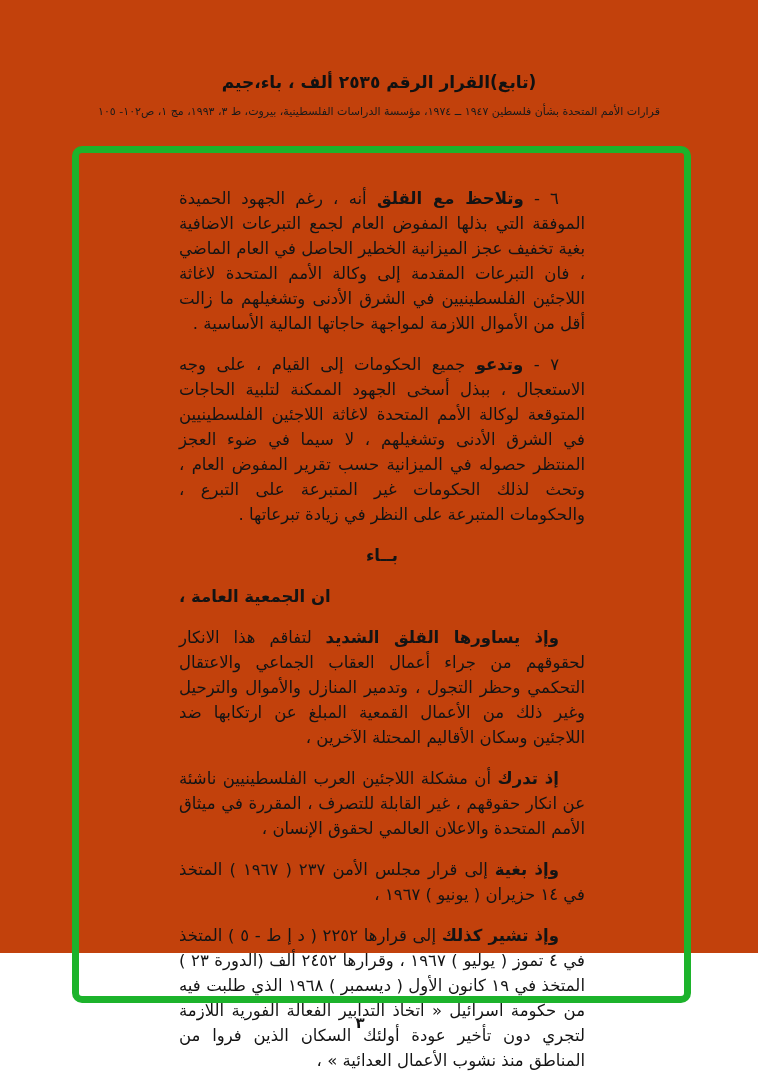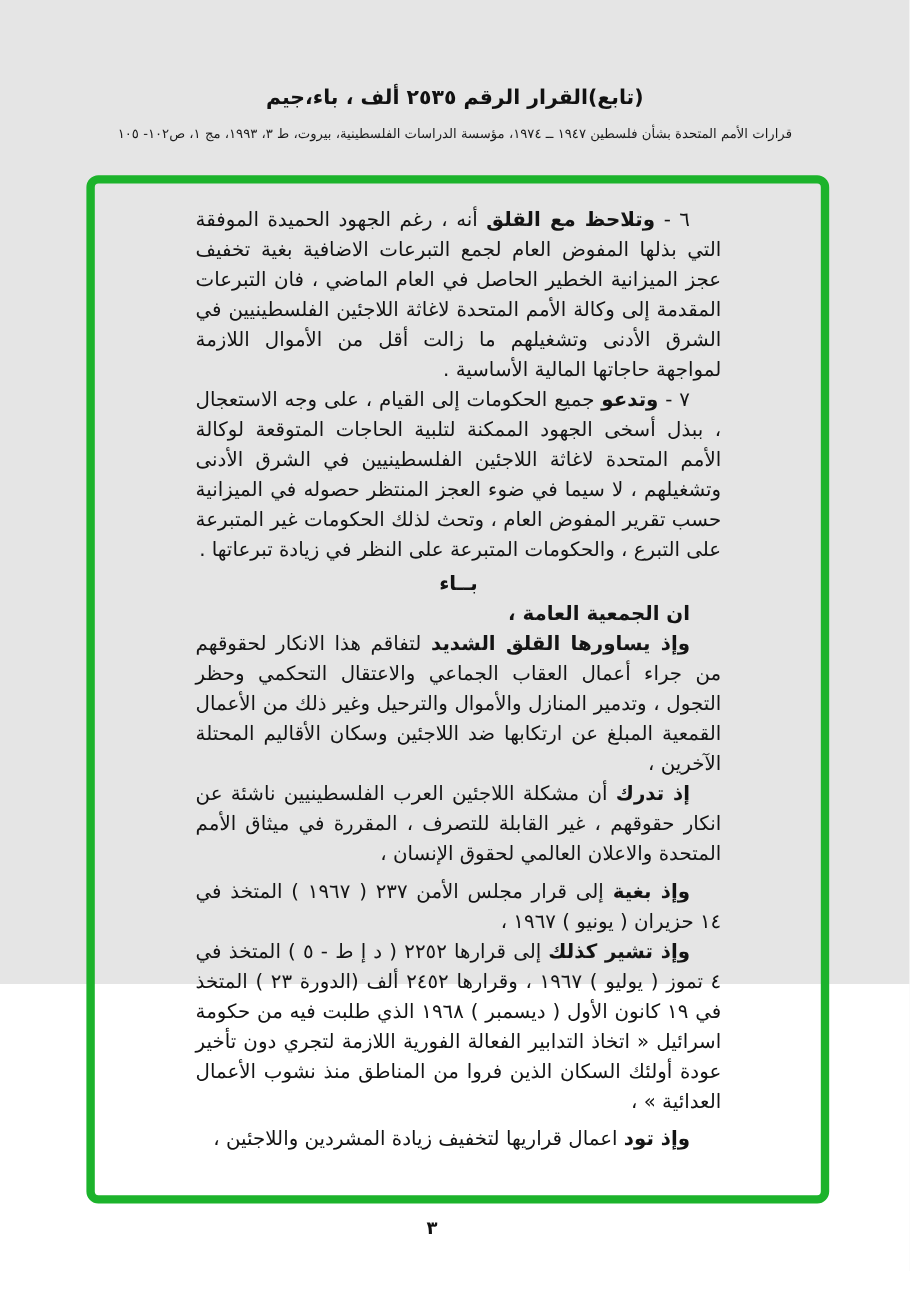--- a/index.html
+++ b/index.html
@@ -7,22 +7,22 @@
     padding: 0;
     width: 758px;
     height: 1078px;
     background: #ffffff;
     font-family: "DejaVu Sans", sans-serif;
     overflow: hidden;
   }
   .page {
     position: relative;
     width: 758px;
-    height: 820px;
-    background: #e5e5e5;
+    height: 953px;
+    background: #c2410c;
   }
   .header {
     position: absolute;
     top: 72px;
     left: 0;
     width: 758px;
     text-align: center;
     direction: rtl;
     color: #111111;
   }
@@ -53,32 +53,32 @@
     position: absolute;
     left: 163px;
     top: 170px;
     width: 438px;
     direction: rtl;
     text-align: justify;
     font-size: 16.5px;
     line-height: 25px;
     color: #141414;
   }
-  .para { margin: 0; }
+  .para { margin: 16px; }
   .para.indent { text-indent: 26px; }
   .para.center-heading {
     text-align: center;
     font-weight: bold;
     text-indent: 0;
     letter-spacing: 1px;
   }
   .para.bold-line {
     font-weight: bold;
     text-indent: 26px;
-    text-align: right;
+    text-align: left;
   }
   .lead { font-weight: bold; }
   .prefix, .rest { font-weight: normal; }
   .footer {
     position: absolute;
     top: 1014px;
     left: 0;
     width: 720px;
     text-align: center;
     direction: rtl;

